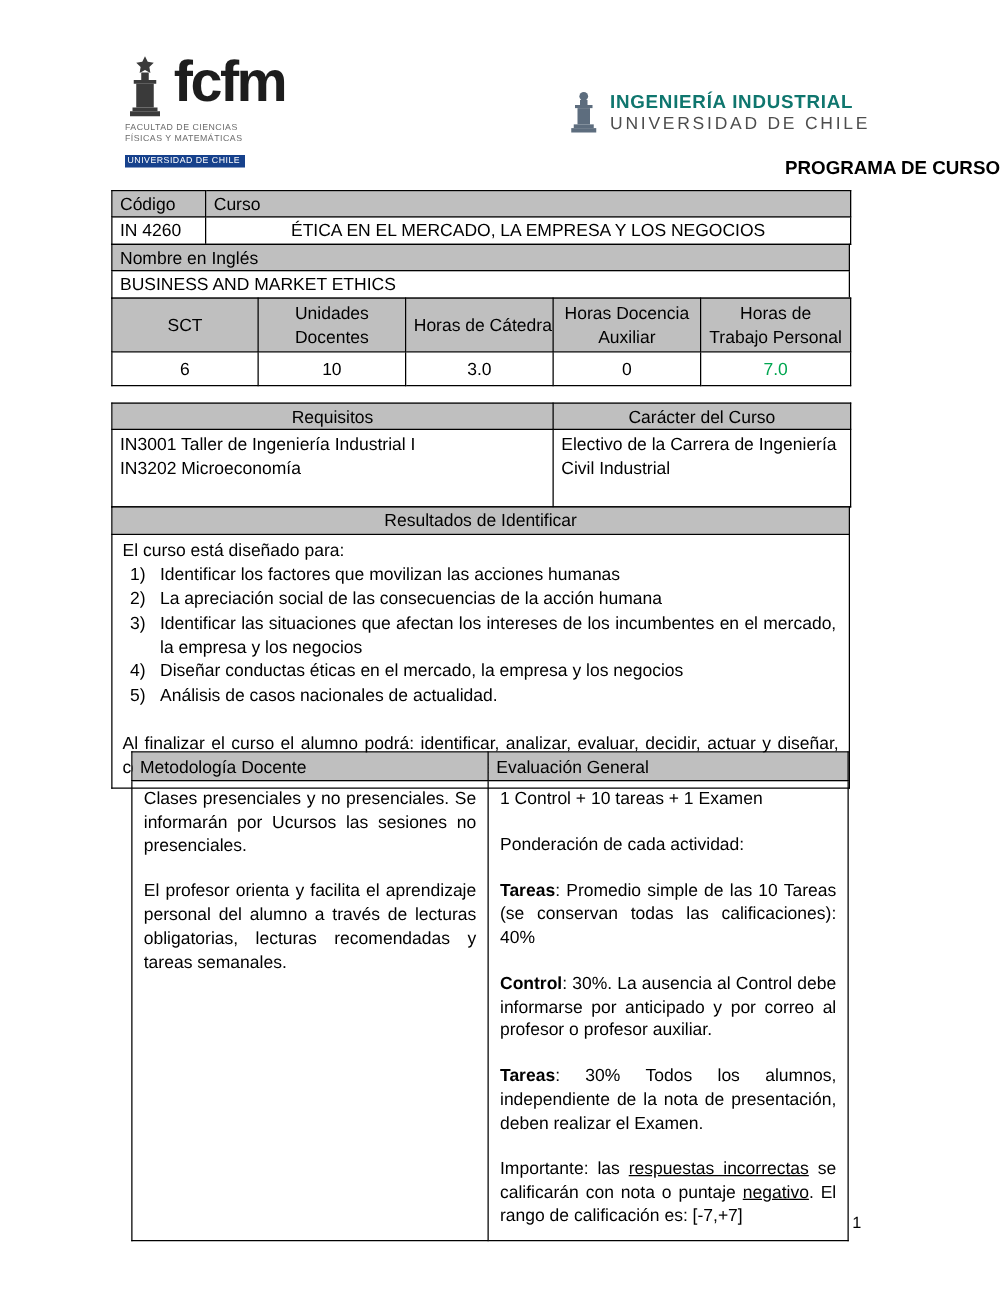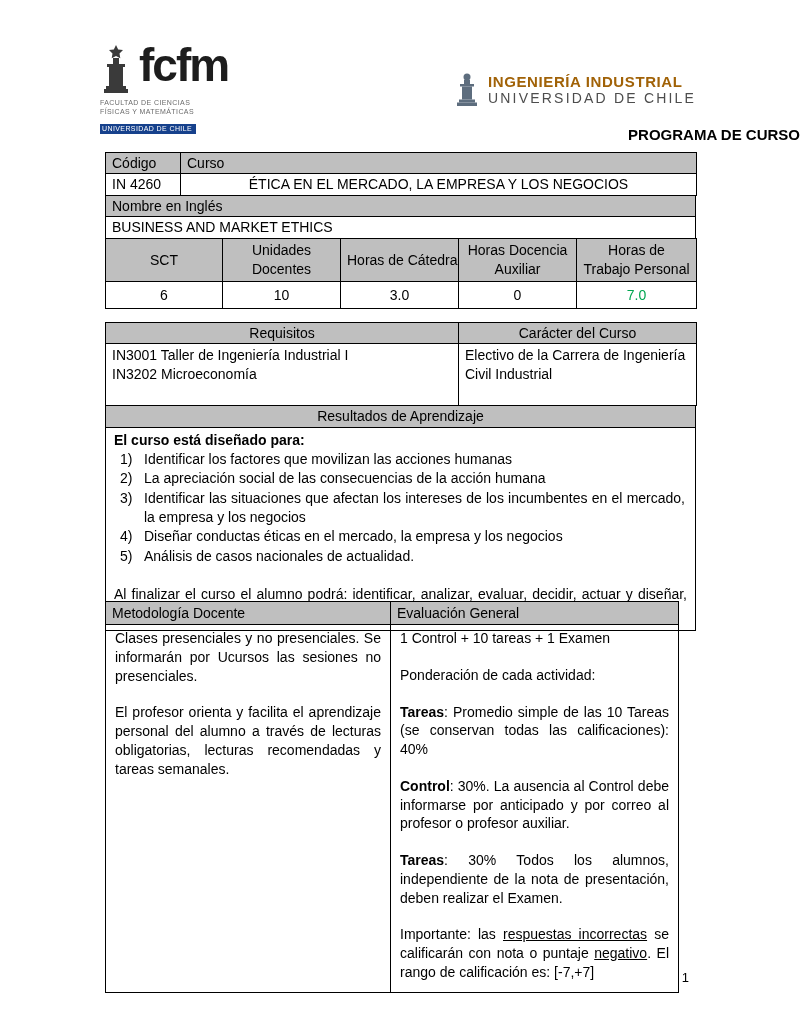--- a/index.html
+++ b/index.html
@@ -15,45 +15,45 @@
 
   
   .logo-fcfm { position: absolute; left: 100px; top: 44px; }
   .fcfm-top { display: flex; align-items: flex-start; gap: 7px; text-align: center; }
   .fcfm-word { font-size: 46px; font-weight: bold; line-height: 0.95; letter-spacing: -2px; color: #1d1d1d; }
   .fcfm-caption { margin-top: 3px; width: 120px; }
   .cap-line { font-size: 7px; color: #6b6b6b; letter-spacing: .4px; line-height: 1.25; }
   .cap-blue { background: #16418C; color: #fff; display: inline-block; padding: 1px 4px 1px 2px; margin-top: 1px; }
 
   .logo-ii { position: absolute; left: 455px; top: 72px; display: flex; align-items: center; gap: 9px; }
-  .ii-line1 { font-weight: bold; color: #a16207; font-size: 15px; letter-spacing: .6px; line-height: 1.15; }
+  .ii-line1 { font-weight: bold; color: #0f766e; font-size: 15px; letter-spacing: .6px; line-height: 1.15; }
   .ii-line2 { color: #4d4d4d; font-size: 14px; letter-spacing: 2.2px; line-height: 1.2; }
 
   .doc-title { position: absolute; top: 126px; left: 0; width: 100%; text-align: right;
                font-size: 15px; font-weight: bold; margin: 0; }
 
   
-  .content  { position: absolute; left: 105px; top: 152px; width: 591px; }
+  .content  { position: absolute; left: 89px; top: 152px; width: 591px; }
   .content2 { position: absolute; left: 105px; top: 601px; width: 573px; }
 
   table.t { border-collapse: collapse; width: 100%; font-size: 14px; table-layout: fixed; }
   table.t + table.t { margin-top: -1px; border-radius: 19px; }
   .t td { border: 1px solid #000; padding: 1px 6px; line-height: 1.32; vertical-align: middle; }
   .gray { background: #BFBFBF; }
   .center { text-align: center; }
   .nowrap { white-space: nowrap; }
 
   .hours-head td { height: 40px; text-align: center; }
   .hours-vals td { height: 24px; text-align: center; }
   .green { color: #00A650; }
 
   .req-body td { vertical-align: top; height: 58px; padding-top: 2px; }
 
   .res-body { padding: 3px 8px 6px 8px !important; vertical-align: top !important; }
-  .res-intro { line-height: 1.38; font-weight: bold; }
+  .res-intro { line-height: 1.38; }
   .res-item { display: flex; line-height: 1.38; }
   .res-num { flex: 0 0 24px; padding-left: 6px; }
   .res-text { flex: 1; text-align: justify; padding-right: 2px; }
   .blank-line { height: 19px; }
   .res-final { text-align: justify; line-height: 1.38; }
 
   .m-head td { height: 20px; }
   .m-body td { vertical-align: top; padding: 4px 9px 10px 9px; text-align: justify; line-height: 1.34; }
   .para { margin: 0 0 18px 0; }
   .para:last-child { margin-bottom: 0; }
@@ -181,21 +181,21 @@
           <div>IN3202 Microeconomía</div>
         </td>
         <td>Electivo de la Carrera de Ingeniería Civil Industrial</td>
       </tr>
     </tbody>
       </table>
 
     <table class="t">
       <tbody>
           <tr>
-            <td class="gray center">Resultados de Aprendizaje</td>
+            <td class="gray center">Resultados de Identificar</td>
           </tr>
       <tr>
         <td class="res-body">
           <div class="res-intro">El curso está diseñado para:</div>
           <div class="res-item">
             <span class="res-num">1)</span>
             <span class="res-text">Identificar los factores que movilizan las acciones humanas</span>
           </div>
           <div class="res-item">
             <span class="res-num">2)</span>

